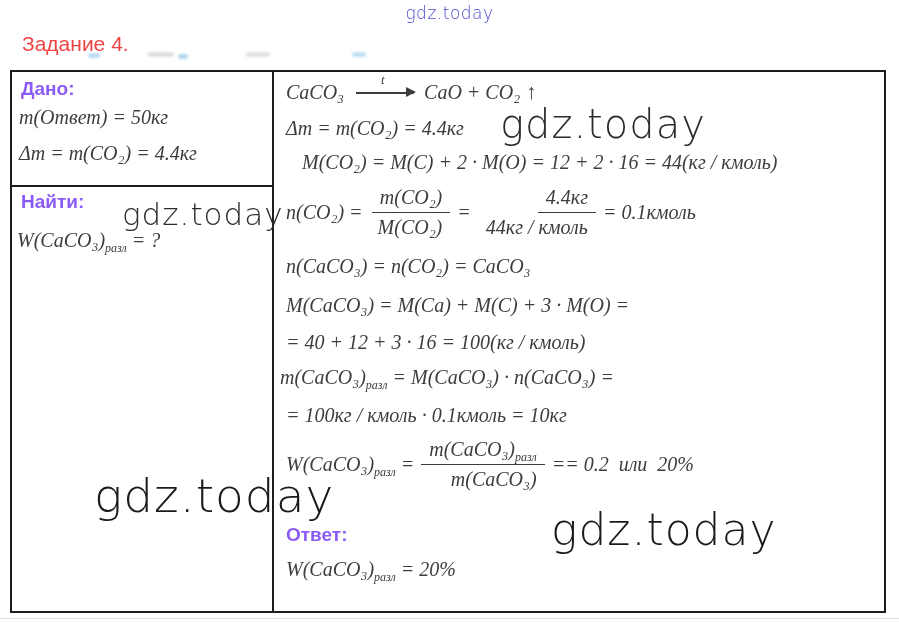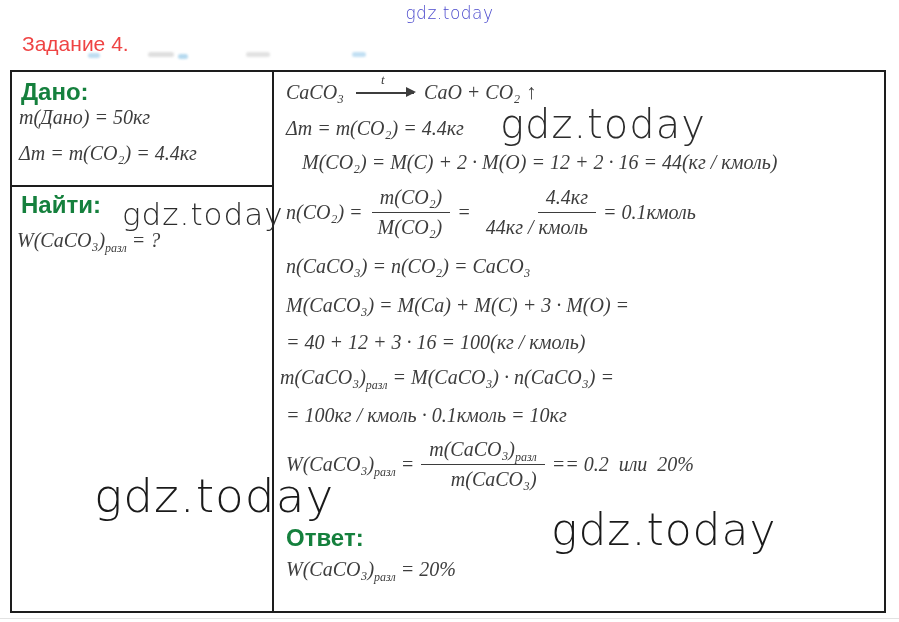--- a/index.html
+++ b/index.html
@@ -48,22 +48,22 @@
   .tbl-frame {
     left: 10px; top: 70px; width: 876px; height: 543px;
     border: 2px solid #1d1d1d;
   }
   .v-divider { left: 272px; top: 70px; width: 2px; height: 543px; background: #1d1d1d; }
   .h-divider { left: 10px; top: 185px; width: 264px; height: 2px; background: #1d1d1d; }
 
   .sec-label {
     font-family: "Liberation Sans", sans-serif;
     font-weight: bold;
-    font-size: 24px;
-    color: #15803d;
+    font-size: 19px;
+    color: #8b5cf6;
   }
 
   .formula {
     font-style: italic;
     font-size: 20px;
     color: #3d3d3d;
     white-space: pre;
   }
   .formula sub {
     font-size: 12px;
@@ -110,21 +110,21 @@
 <div class="smudge" style="left:148px;top:52px;width:26px;height:5px;background:rgba(150,150,150,0.30);"></div>
 <div class="smudge" style="left:178px;top:54px;width:10px;height:5px;background:rgba(90,170,220,0.45);"></div>
 <div class="smudge" style="left:246px;top:52px;width:24px;height:5px;background:rgba(150,150,150,0.28);"></div>
 <div class="smudge" style="left:352px;top:52px;width:14px;height:5px;background:rgba(100,175,225,0.40);"></div>
 
 <div class="abs tbl-frame"></div>
 <div class="abs v-divider"></div>
 <div class="abs h-divider"></div>
 
 <div class="abs sec-label" style="left:21px;top:78px;">Дано:</div>
-<div class="abs formula" style="left:19px;top:106px;">m(Дано) = 50кг</div>
+<div class="abs formula" style="left:19px;top:106px;">m(Ответ) = 50кг</div>
 <div class="abs formula" style="left:19px;top:142px;">Δm = m(CO₂) = 4.4кг</div>
 
 <div class="abs sec-label" style="left:21px;top:191px;">Найти:</div>
 <div class="abs formula" style="left:17px;top:229px;"><span>W(CaCO₃)</span><sub>разл</sub><span> = ?</span></div>
 
 <div class="abs formula" style="left:286px;top:80px;"><span>CaCO₃</span><span class="rxn-arrow"><span class="t-label">t</span></span><span>CaO + CO₂</span><span class="up-arrow">↑</span></div>
 
 <div class="abs formula" style="left:286px;top:117px;">Δm = m(CO₂) = 4.4кг</div>
 <div class="abs formula" style="left:302px;top:151px;">M(CO₂) = M(C) + 2 · M(O) = 12 + 2 · 16 = 44(кг / кмоль)</div>
 

